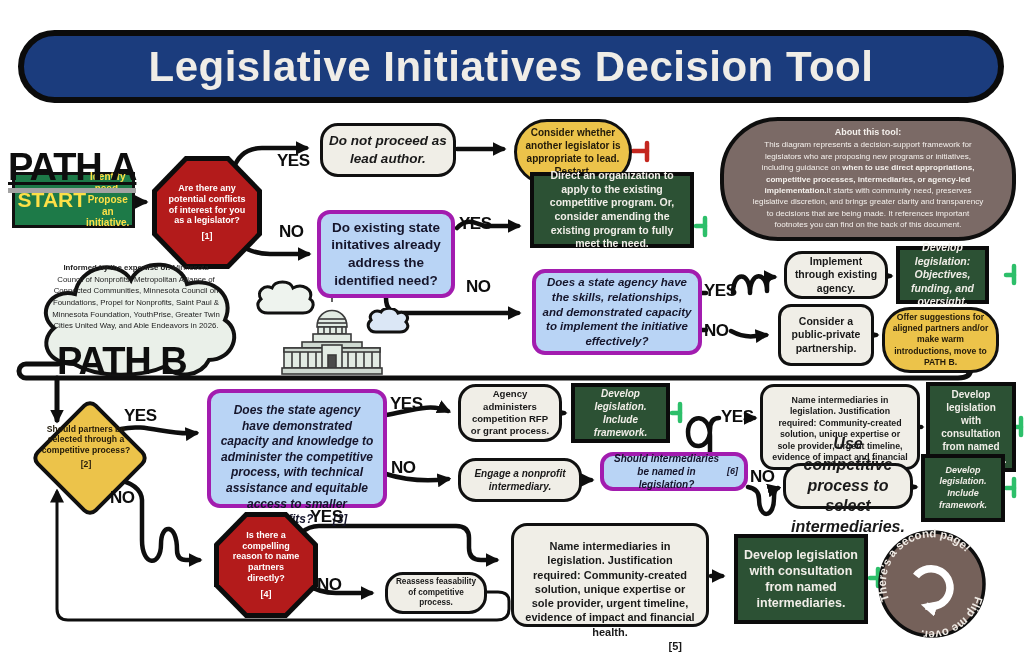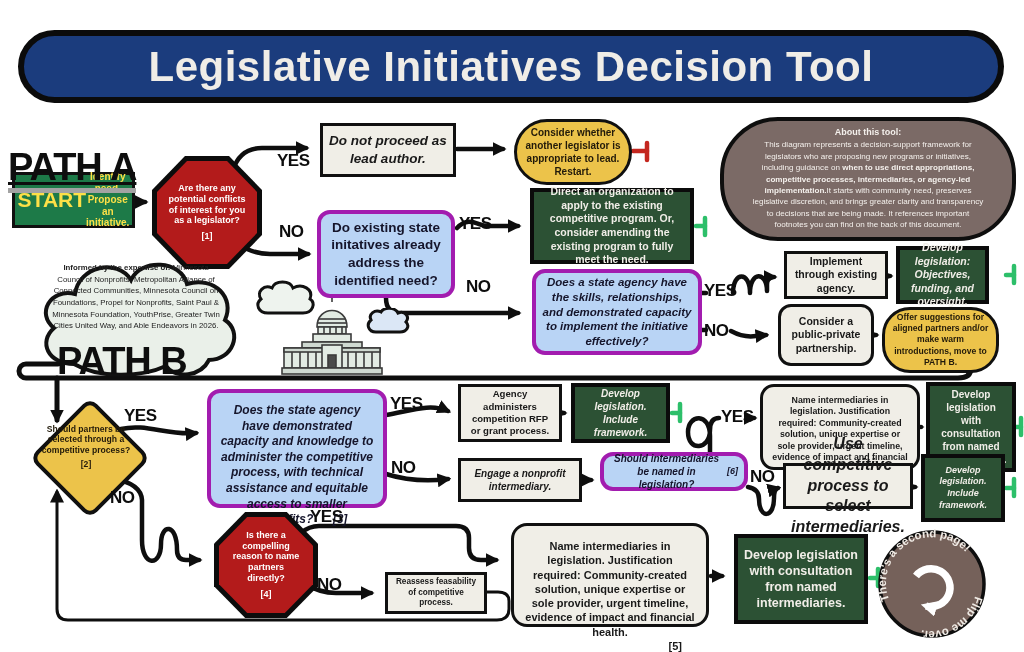--- a/index.html
+++ b/index.html
@@ -1,21 +1,21 @@
 <!DOCTYPE html>
 <html><head>
 <meta charset="utf-8">
 <style>
   html,body{margin:0;padding:0;background:#ffffff;}
   .stage{position:relative;width:1024px;height:652px;background:#ffffff;overflow:hidden;
          font-family:"Liberation Sans",sans-serif;color:#111;}
   .abs{position:absolute;box-sizing:border-box;}
   .box{position:absolute;box-sizing:border-box;display:flex;align-items:center;justify-content:center;
        text-align:center;font-weight:700;z-index:2;line-height:1.3;padding:3px 6px;}
-  .beige{background:#f0eee7;border:3px solid #101010;border-radius:0;color:#191919;}
+  .beige{background:#f0eee7;border:3px solid #101010;border-radius:18px;color:#191919;}
   .blue{background:#b9d4f5;border:4px solid #a21caf;border-radius:13px;color:#15152b;}
   .greenbx{background:#2c5134;border:4px solid #0b0b0b;color:#f1eee8;}
   .yellow{background:#ecc34a;border:3px solid #101010;color:#221a0a;}
   .italic{font-style:italic;}
   .banner{left:18px;top:30px;width:986px;height:73px;background:#1b3c7d;border:6px solid #0b0b0b;
           border-radius:42px;color:#f0ede7;font-size:42px;font-weight:800;letter-spacing:.5px;
           display:flex;align-items:center;justify-content:center;z-index:2;}
   .path-label{position:absolute;font-size:38px;font-weight:800;letter-spacing:-1px;line-height:1;
               color:#0e0e0e;z-index:3;}
   .lbl{position:absolute;font-size:17px;font-weight:800;color:#0d0d0d;z-index:4;letter-spacing:-.5px;}
@@ -175,21 +175,21 @@
 
   <div class="box yellow" style="left:514px;top:119px;width:118px;height:66px;border-radius:33px;font-size:10px;">Consider whether another legislator is appropriate to lead. Restart.</div>
 
   <div class="abs about">
     <div class="hd">About this tool:</div>
     <div class="bd"><span>This diagram represents a decision-support framework for legislators who are proposing new programs or initiatives, including guidance on </span><span style="font-weight:800;">when to use direct appropriations, competitive processes, intermediaries, or agency-led implementation.</span><span>It starts with community need, preserves legislative discretion, and brings greater clarity and transparency to decisions that are being made. It references important footnotes you can find on the back of this document.</span></div>
   </div>
 
   <div class="box blue" style="left:317px;top:210px;width:138px;height:88px;font-size:13.5px;">Do existing state initatives already address the identified need?</div>
 
-  <div class="box greenbx" style="left:530px;top:188px;width:164px;height:76px;font-size:10.5px;">Direct an organization to apply to the existing competitive program. Or, consider amending the existing program to fully meet the need.</div>
+  <div class="box greenbx" style="left:530px;top:172px;width:164px;height:76px;font-size:10.5px;">Direct an organization to apply to the existing competitive program. Or, consider amending the existing program to fully meet the need.</div>
 
   <div class="box blue italic" style="left:532px;top:269px;width:170px;height:86px;font-size:11.5px;">Does a state agency have the skills, relationships, and demonstrated capacity to implement the initiative effectively?</div>
 
   <div class="box beige" style="left:784px;top:251px;width:104px;height:48px;font-size:10.5px;">Implement through existing agency.</div>
 
   <div class="box greenbx italic" style="left:896px;top:246px;width:93px;height:58px;font-size:10.5px;">Develop legislation: Objectives, funding, and oversight.</div>
 
   <div class="box beige" style="left:778px;top:304px;width:96px;height:62px;font-size:10.5px;border-radius:13px;">Consider a public-private partnership.</div>
 
   <div class="box yellow" style="left:882px;top:307px;width:117px;height:66px;border-radius:28px;font-size:8.6px;">Offer suggestions for aligned partners and/or make warm introductions, move to PATH B.</div>

